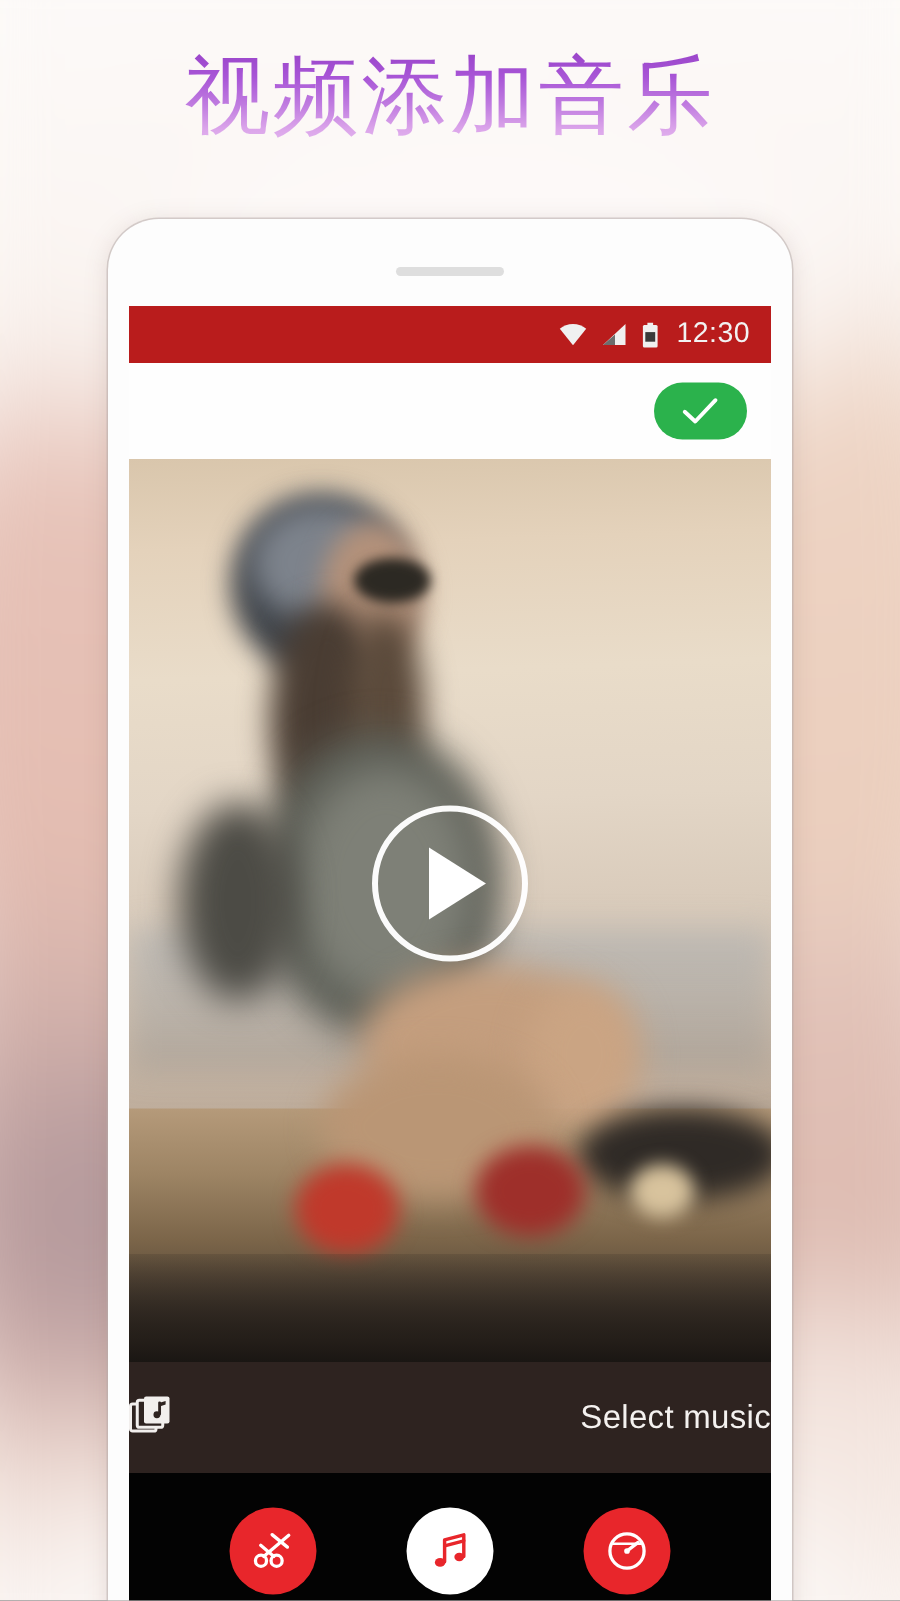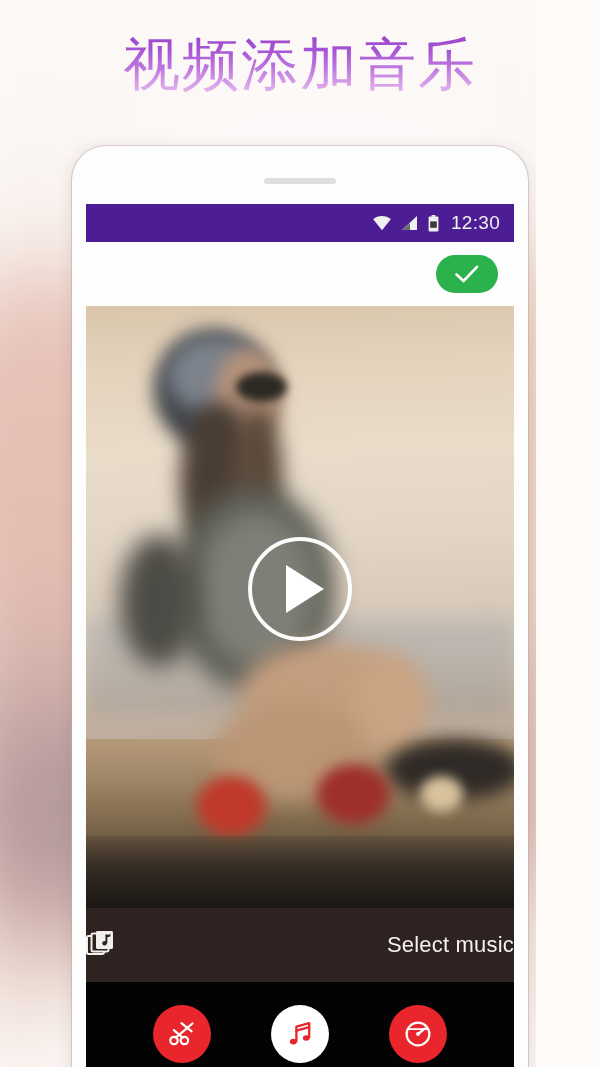--- a/index.html
+++ b/index.html
@@ -10,21 +10,21 @@
     width: 600px;
     height: 1067px;
     overflow: hidden;
     font-family: "Liberation Sans", sans-serif;
     background: #fdfaf8;
   }
 
   
   .promo-root {
     position: relative;
-    width: 536px;
+    width: 600px;
     height: 1067px;
     overflow: hidden;
     background: #fbf7f5;
     text-decoration: underline;
   }
   .bg-blur {
     position: absolute;
     inset: 0;
     filter: blur(26px);
     transform: scale(1.12);
@@ -113,21 +113,21 @@
     background: #000;
     overflow: hidden;
     display: flex;
     flex-direction: column;
   }
 
   
   .statusbar {
     position: relative;
     height: 38px;
-    background: #4c1d95;
+    background: #b91c1c;
     display: flex;
     align-items: center;
     justify-content: flex-end;
     padding-right: 14px;
     gap: 9px;
     flex: none;
   }
   .sb-ico { display: block; }
   .sb-time {
     color: #f2f2f2;

